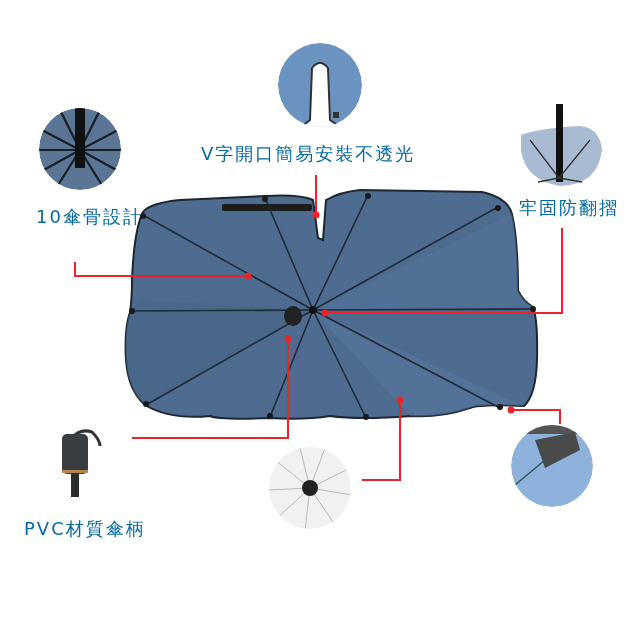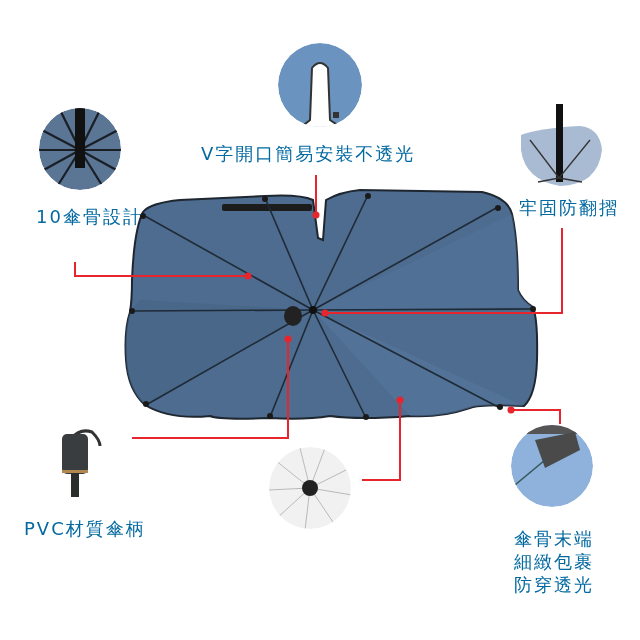--- a/index.html
+++ b/index.html
@@ -172,18 +172,13 @@
 
   <div class="label" style="left:36px; top:205px;">
     <div>10傘骨設計</div>
   </div>
 
   <div class="label" style="left:519px; top:196px;">牢固防翻摺</div>
 
   <div class="label" style="left:17px; top:517px;margin-left:7px;">PVC材質傘柄</div>
 
 
-  <div class="label" style="left:514px; top:527px;">
-    <div>傘骨末端</div>
-    <div>細緻包裹</div>
-    <div>防穿透光</div>
-  </div>
 </div>
 
 </body></html>

